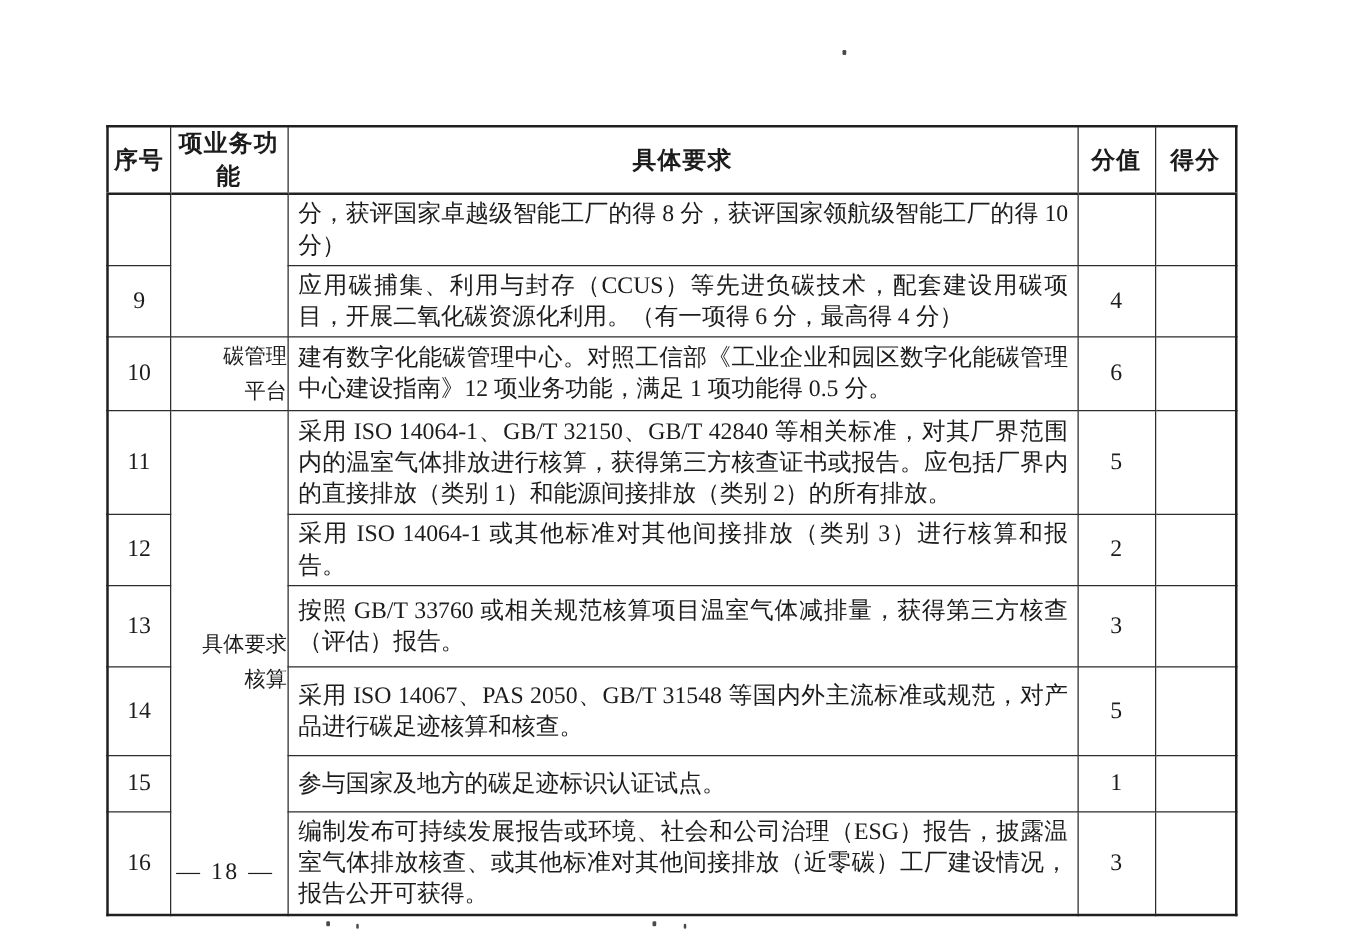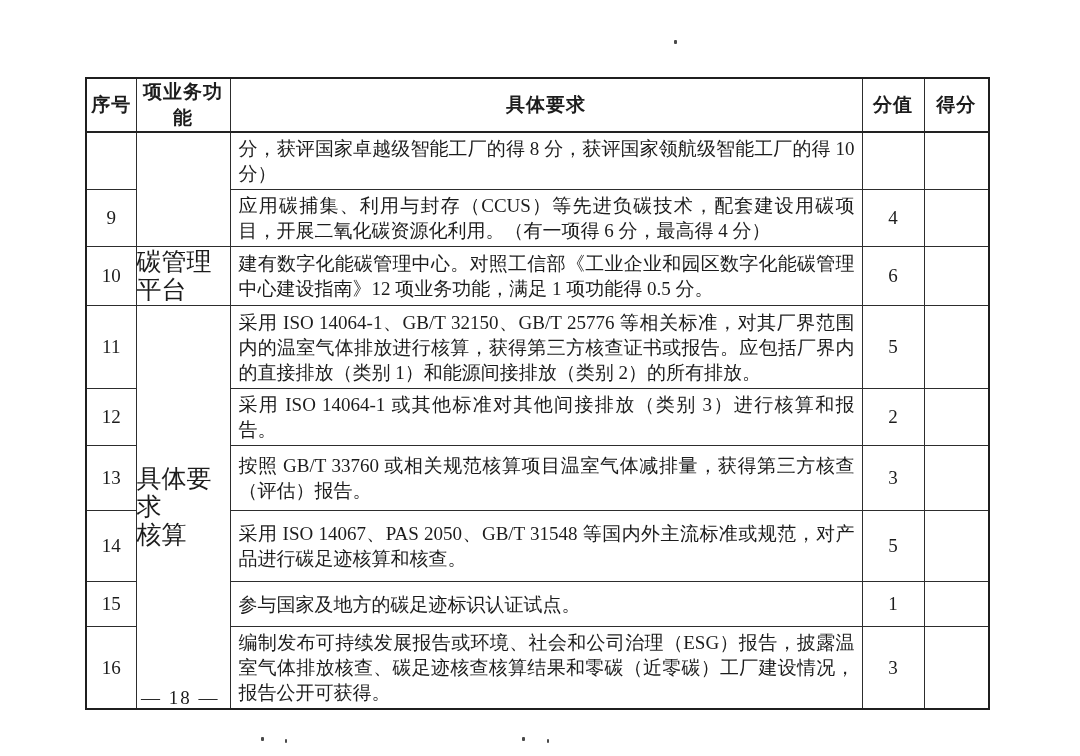--- a/index.html
+++ b/index.html
@@ -5,21 +5,21 @@
   html,body{margin:0;padding:0;}
   body{
     width:1080px;height:756px;
     background:#ffffff;
     position:relative;
     font-family:"Liberation Serif","DejaVu Serif",serif;
     color:#1c1c1c;
     overflow:hidden;
   }
   .table-wrap{
-    position:absolute;left:85px;top:77px;
+    position:absolute;left:85px;top:100px;
   }
   table.score-table{
     border-collapse:collapse;
     table-layout:fixed;
     width:903px;
     border:2px solid #1f1f1f;
   }
   .score-table th,.score-table td{
     border:1px solid #2d2d2d;
     vertical-align:middle;
@@ -32,22 +32,22 @@
     font-weight:bold;
     text-align:center;
     border-bottom:2px solid #222;
     letter-spacing:1px;
   }
   td.cell-serial, td.cell-score-value, td.cell-score{
     text-align:center;
     font-size:19px;
   }
   td.cell-indicator{
-    text-align:left;
-    font-size:25px;
+    text-align:right;
+    font-size:17px;
     line-height:28px;
   }
   td.cell-indicator .ind-line{display:block;}
   td.cell-requirement{
     font-size:19px;
     line-height:25px;
     padding:3px 7px 3px 8px;
     text-align:justify;
   }
   tr.r-cont{height:30px;}
@@ -122,21 +122,21 @@
         <td class="cell-requirement">建有数字化能碳管理中心。对照工信部《工业企业和园区数字化能碳管理中心建设指南》12 项业务功能，满足 1 项功能得 0.5 分。</td>
         <td class="cell-score-value">6</td>
         <td class="cell-score"></td>
       </tr>
       <tr class="r-11">
         <td class="cell-serial">11</td>
         <td class="cell-indicator" rowspan="6">
           <span class="ind-line">具体要求</span>
           <span class="ind-line">核算</span>
         </td>
-        <td class="cell-requirement">采用 ISO 14064-1、GB/T 32150、GB/T 25776 等相关标准，对其厂界范围内的温室气体排放进行核算，获得第三方核查证书或报告。应包括厂界内的直接排放（类别 1）和能源间接排放（类别 2）的所有排放。</td>
+        <td class="cell-requirement">采用 ISO 14064-1、GB/T 32150、GB/T 42840 等相关标准，对其厂界范围内的温室气体排放进行核算，获得第三方核查证书或报告。应包括厂界内的直接排放（类别 1）和能源间接排放（类别 2）的所有排放。</td>
         <td class="cell-score-value">5</td>
         <td class="cell-score"></td>
       </tr>
       <tr class="r-12">
         <td class="cell-serial">12</td>
         <td class="cell-requirement">采用 ISO 14064-1 或其他标准对其他间接排放（类别 3）进行核算和报告。</td>
         <td class="cell-score-value">2</td>
         <td class="cell-score"></td>
       </tr>
       <tr class="r-13">
@@ -152,21 +152,21 @@
         <td class="cell-score"></td>
       </tr>
       <tr class="r-15">
         <td class="cell-serial">15</td>
         <td class="cell-requirement">参与国家及地方的碳足迹标识认证试点。</td>
         <td class="cell-score-value">1</td>
         <td class="cell-score"></td>
       </tr>
       <tr class="r-16">
         <td class="cell-serial">16</td>
-        <td class="cell-requirement">编制发布可持续发展报告或环境、社会和公司治理（ESG）报告，披露温室气体排放核查、碳足迹核查核算结果和零碳（近零碳）工厂建设情况，报告公开可获得。</td>
+        <td class="cell-requirement">编制发布可持续发展报告或环境、社会和公司治理（ESG）报告，披露温室气体排放核查、或其他标准对其他间接排放（近零碳）工厂建设情况，报告公开可获得。</td>
         <td class="cell-score-value">3</td>
         <td class="cell-score"></td>
       </tr>
     </tbody>
   </table>
 </div>
 
 <div class="page-number">— 18 —</div>
 
 <div class="scan-speck sp1"></div>

